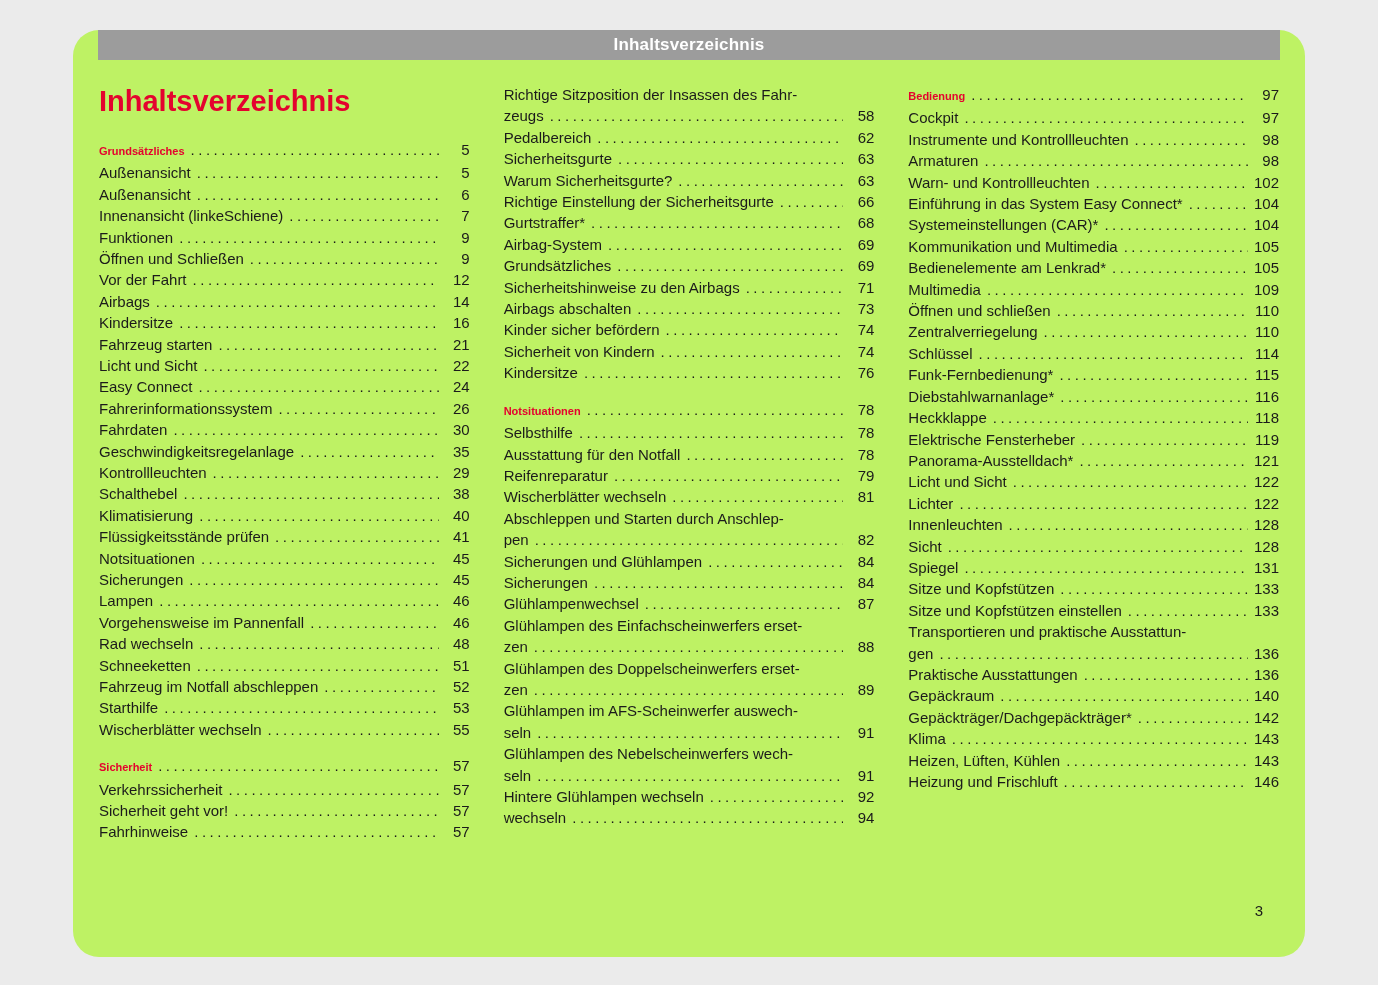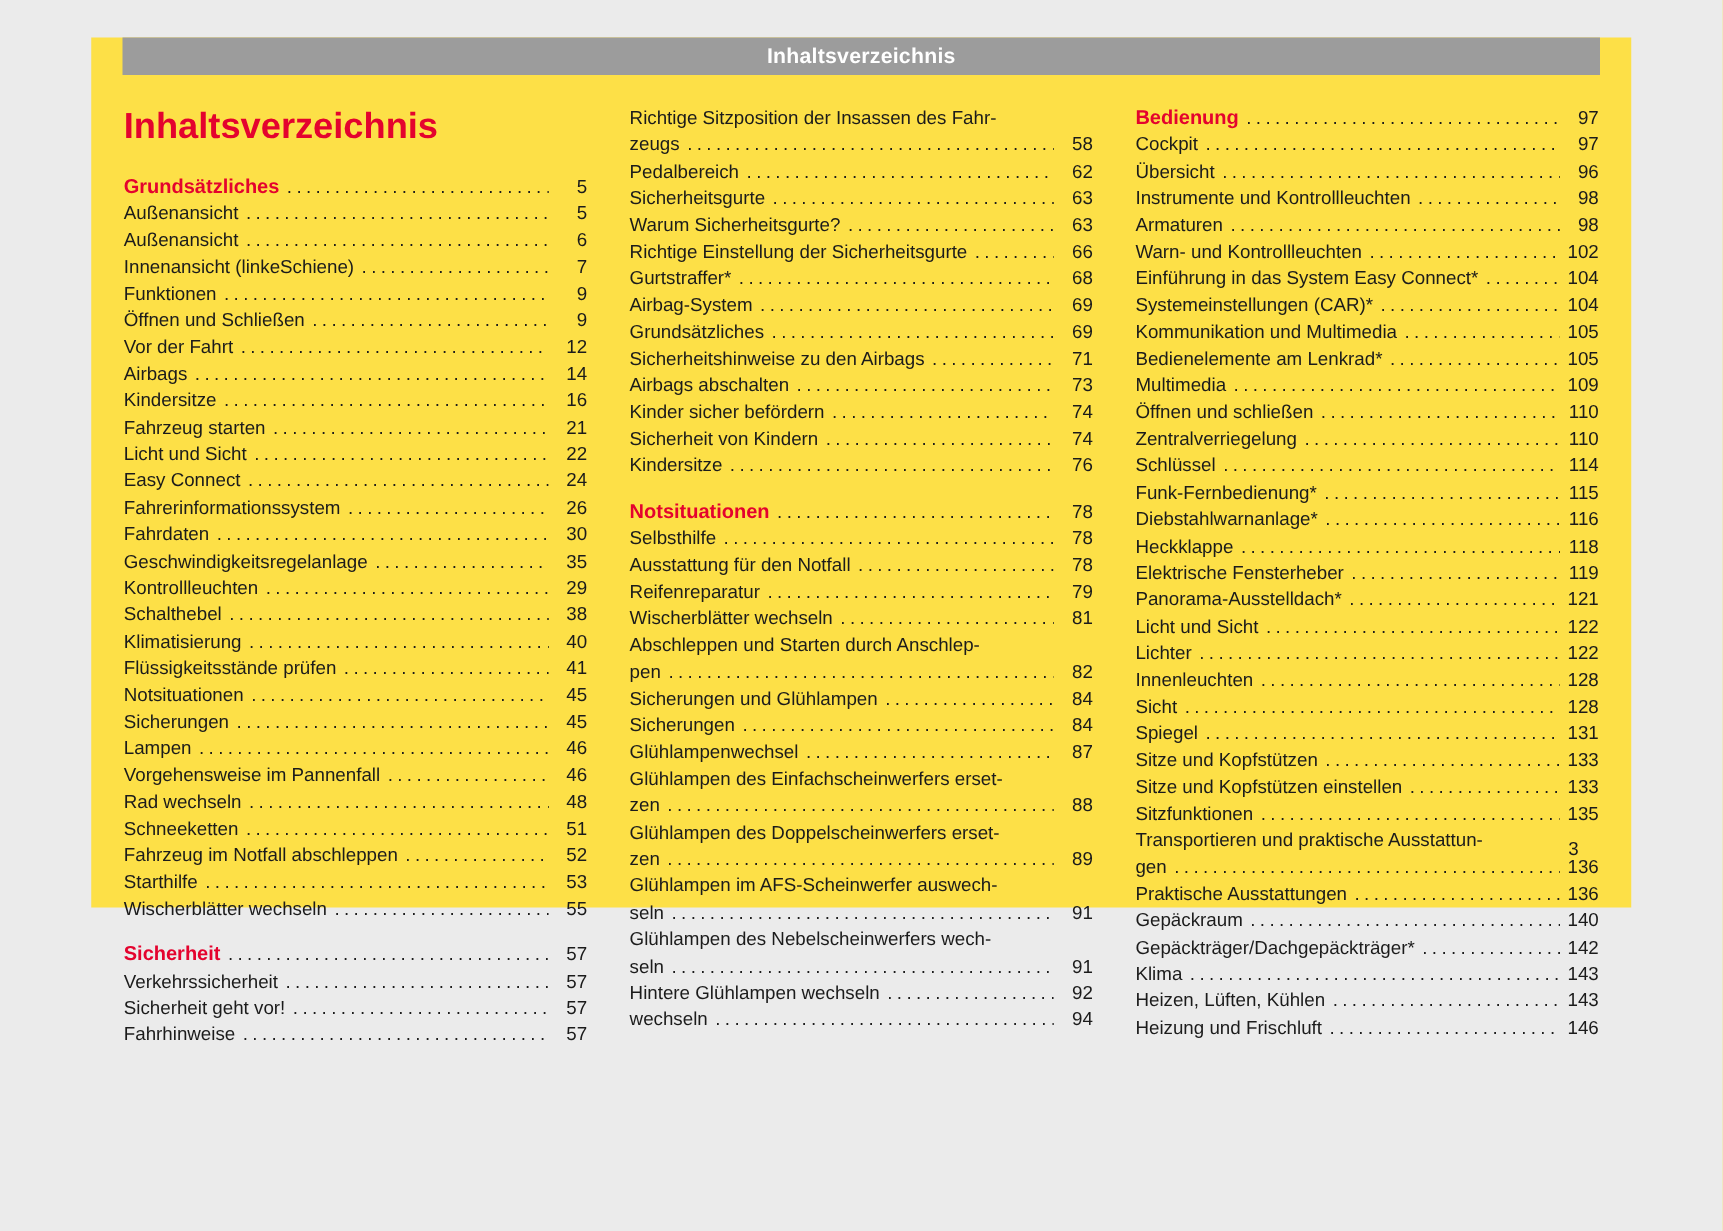--- a/index.html
+++ b/index.html
@@ -13,23 +13,24 @@
     width: 1378px;
     height: 985px;
     background: #ebebeb;
     font-family: "Liberation Sans", "DejaVu Sans", sans-serif;
     color: var(--ink);
     overflow: hidden;
   }
   .sheet {
     position: relative;
     width: 1232px;
-    height: 696px;
+    height: 927px;
     margin: 30px auto 0;
-    background: #fde047;
+    background: #bef264;
+    border-radius: 26px;
   }
   .header-bar {
     margin: 14px 25px 0;
     height: 30px;
     background: var(--bar);
     display: flex;
     align-items: center;
     justify-content: center;
   }
   .header-bar span {
@@ -61,21 +62,21 @@
   .row {
     display: flex;
     align-items: baseline;
   }
   .txt { white-space: nowrap; flex: 0 1 auto; }
   .wrapline { white-space: nowrap; }
   .bold .txt, .bold .wrapline { font-weight: normal; }
   .section .txt {
     color: var(--accent);
     font-weight: bold;
-    font-size: 16px;
+    font-size: 11px;
   }
   .dots {
     flex: 1 1 20px;
     min-width: 8px;
     overflow: hidden;
     white-space: nowrap;
     margin: 0 3px 0 6px;
     letter-spacing: 3.5px;
     font-weight: normal;
     color: var(--ink);
@@ -546,27 +547,20 @@
             <span class="pg">97</span>
           </div>
         </div>
         <div class="entry bold">
           <div class="row">
             <span class="txt">Cockpit</span>
             <span class="dots"></span>
             <span class="pg">97</span>
           </div>
         </div>
-        <div class="entry normal">
-          <div class="row">
-            <span class="txt">Übersicht</span>
-            <span class="dots"></span>
-            <span class="pg">96</span>
-          </div>
-        </div>
         <div class="entry bold">
           <div class="row">
             <span class="txt">Instrumente und Kontrollleuchten</span>
             <span class="dots"></span>
             <span class="pg">98</span>
           </div>
         </div>
         <div class="entry normal">
           <div class="row">
             <span class="txt">Armaturen</span>
@@ -712,27 +706,20 @@
             <span class="txt">Sitze und Kopfstützen</span>
             <span class="dots"></span>
             <span class="pg">133</span>
           </div>
         </div>
         <div class="entry normal">
           <div class="row">
             <span class="txt">Sitze und Kopfstützen einstellen</span>
             <span class="dots"></span>
             <span class="pg">133</span>
-          </div>
-        </div>
-        <div class="entry normal">
-          <div class="row">
-            <span class="txt">Sitzfunktionen</span>
-            <span class="dots"></span>
-            <span class="pg">135</span>
           </div>
         </div>
         <div class="entry bold">
           <div class="wrapline">Transportieren und praktische Ausstattun-</div>
           <div class="row">
             <span class="txt">gen</span>
             <span class="dots"></span>
             <span class="pg">136</span>
           </div>
         </div>

